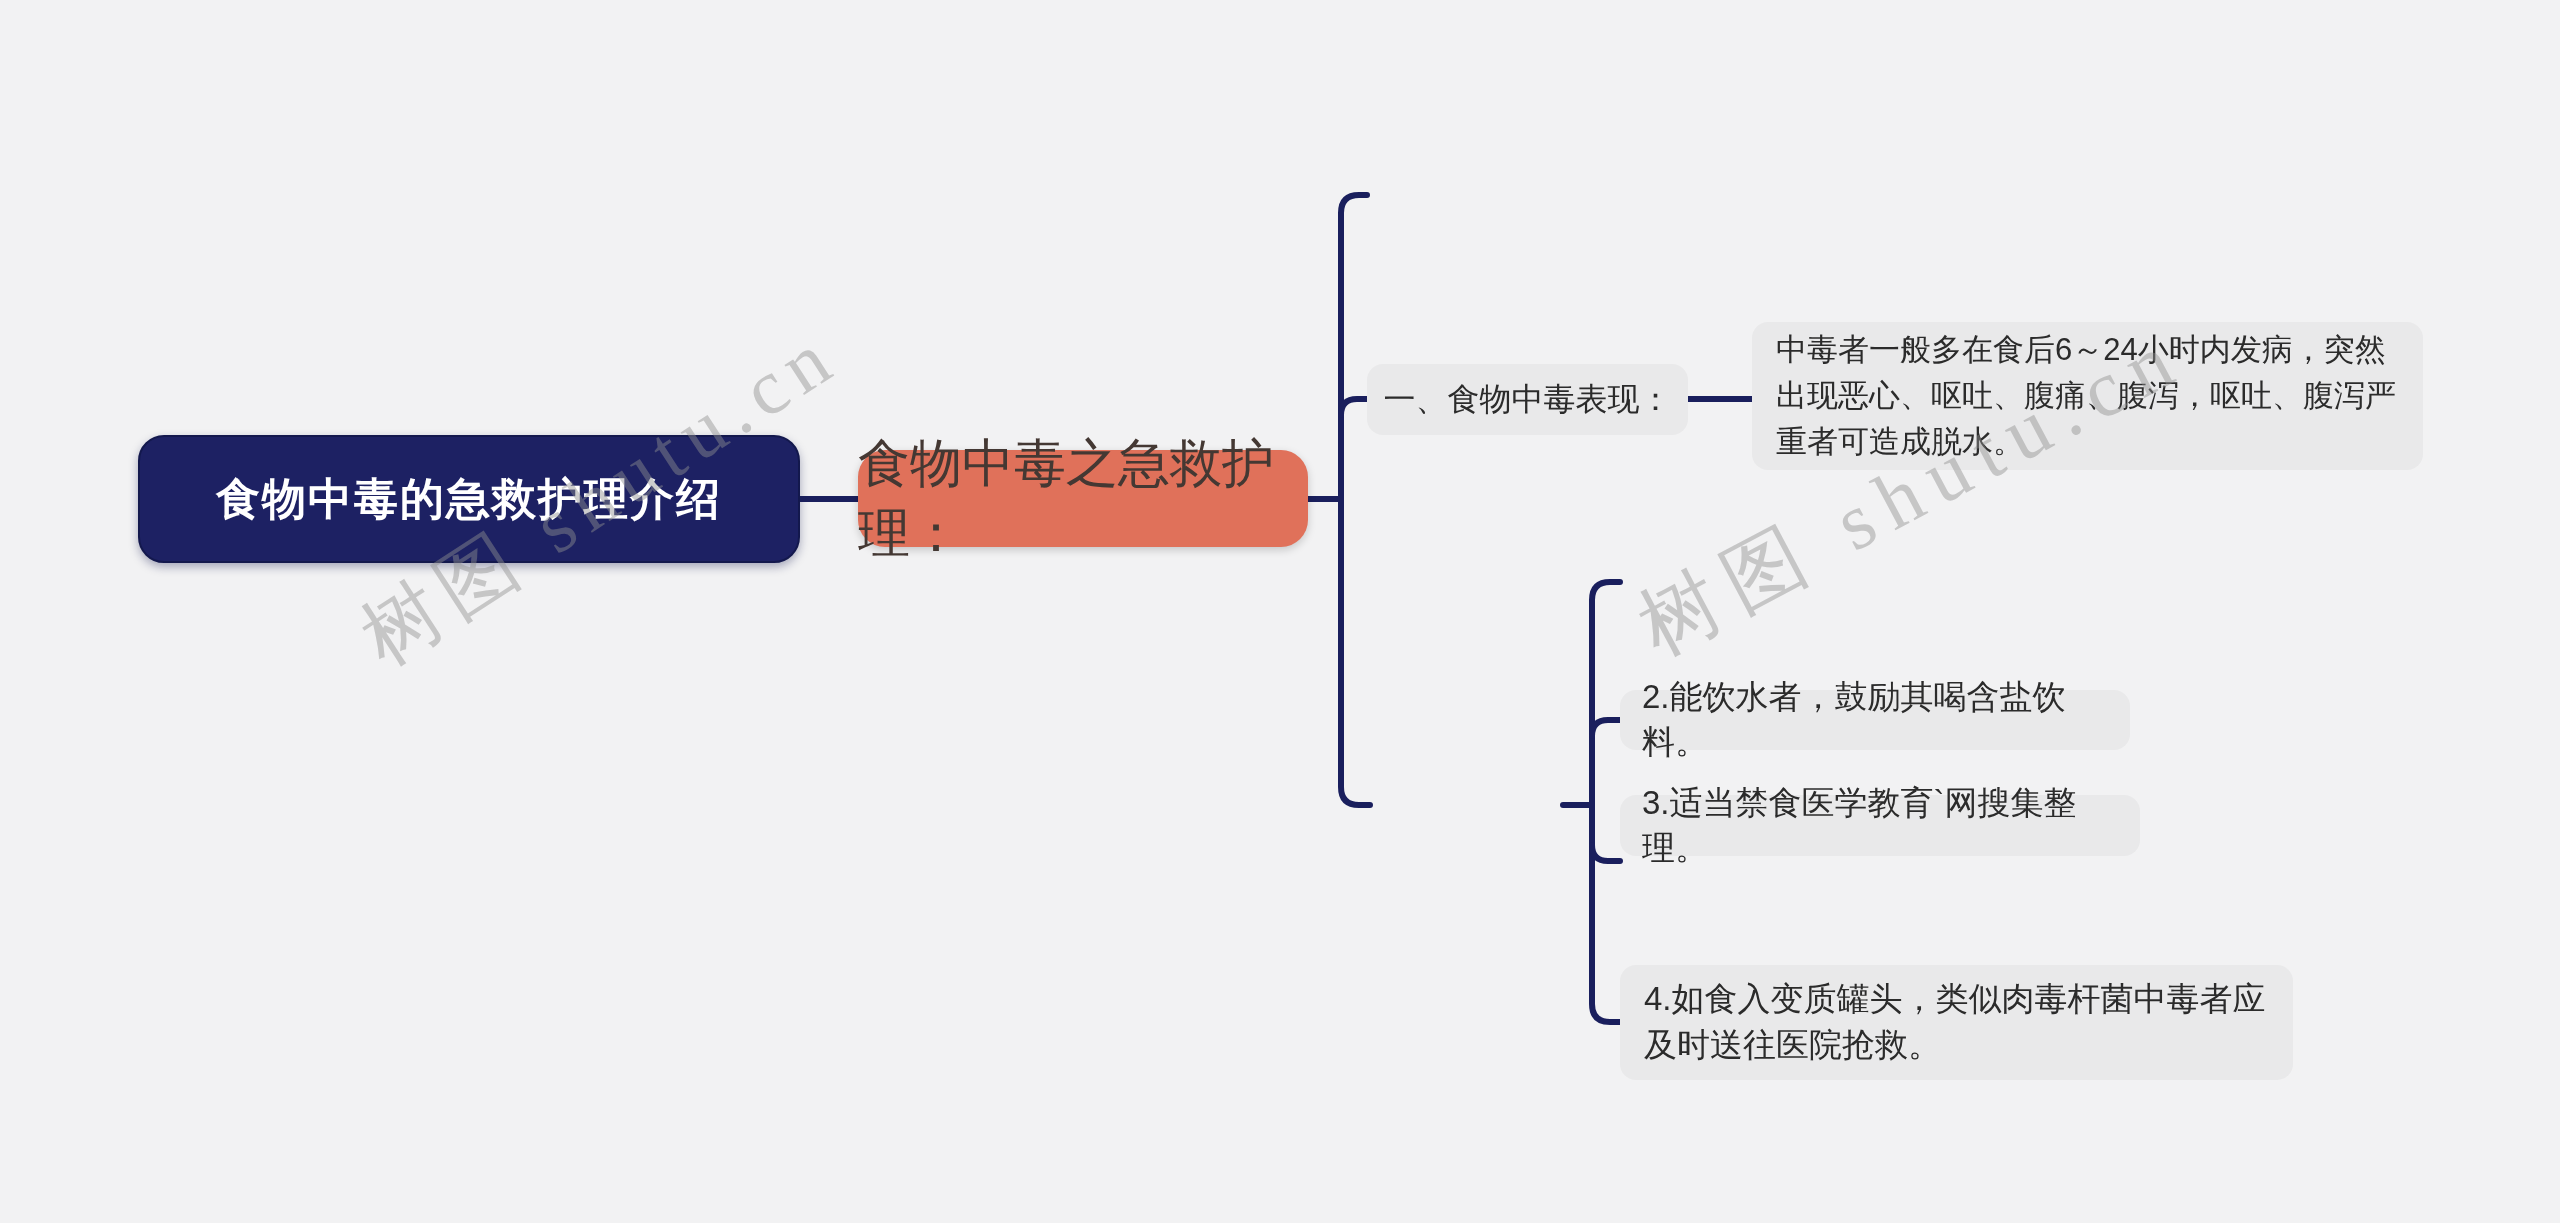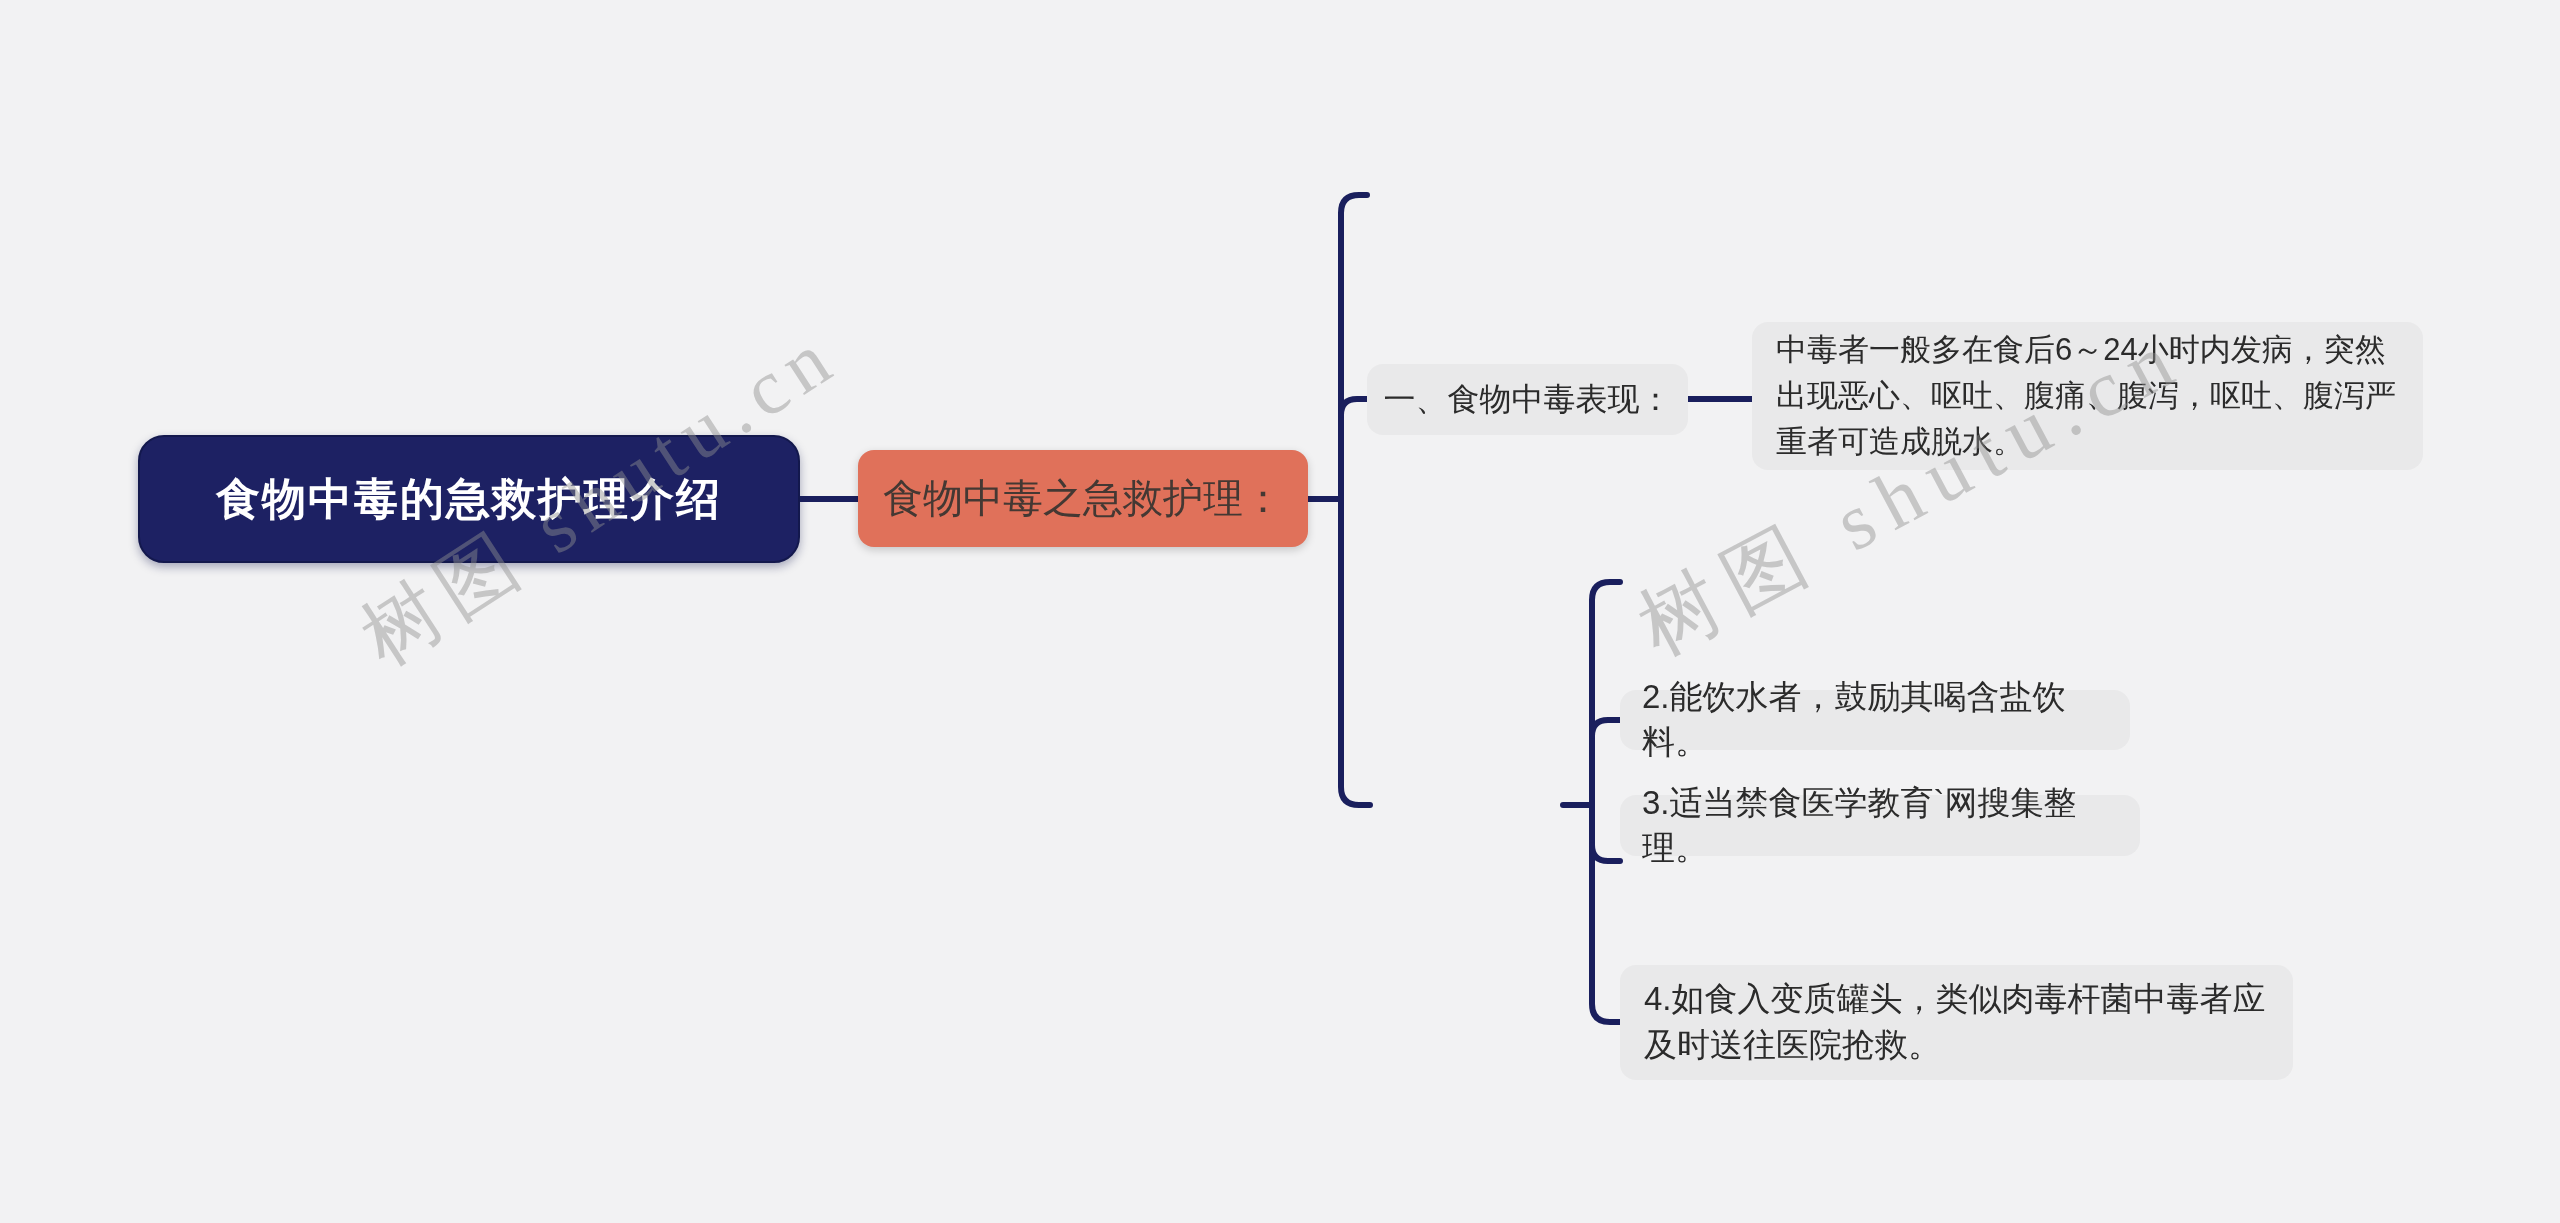--- a/index.html
+++ b/index.html
@@ -14,21 +14,21 @@
     border-radius:16px;color:var(--text_dark,#2b2b2b);
   }
   .flexc{display:flex;align-items:center;}
   #root-node{
     background:var(--navy,#1d2163);color:#fff;border:2px solid #13184d;
     border-radius:26px;font-size:44px;font-weight:bold;letter-spacing:2px;
     justify-content:center;box-shadow:0 4px 10px rgba(20,25,80,.35);
   }
   #center-node{
     background:var(--coral,#e0715a);color:var(--coral_text,#443833);
-    border-radius:16px;font-size:40px;font-weight:500;justify-content:center;
+    border-radius:27px;font-size:52px;font-weight:500;justify-content:center;
     box-shadow:0 3px 8px rgba(0,0,0,.18);
   }
   .label-node{font-size:32px;justify-content:center;font-family:Liberation Serif, serif;}
   .para{font-size:31px;line-height:46px;padding:11px 24px;}
   .item{font-size:33px;padding:0 22px;}
   .item-multi{font-size:33px;line-height:46px;padding:11px 24px;}
   #connector-layer{position:absolute;left:0;top:0;}
   .edge{fill:none;stroke:var(--navy_line,#1a1f5d);stroke-width:6;stroke-linecap:round;}
   .watermark{
     position:absolute;white-space:nowrap;pointer-events:none;

